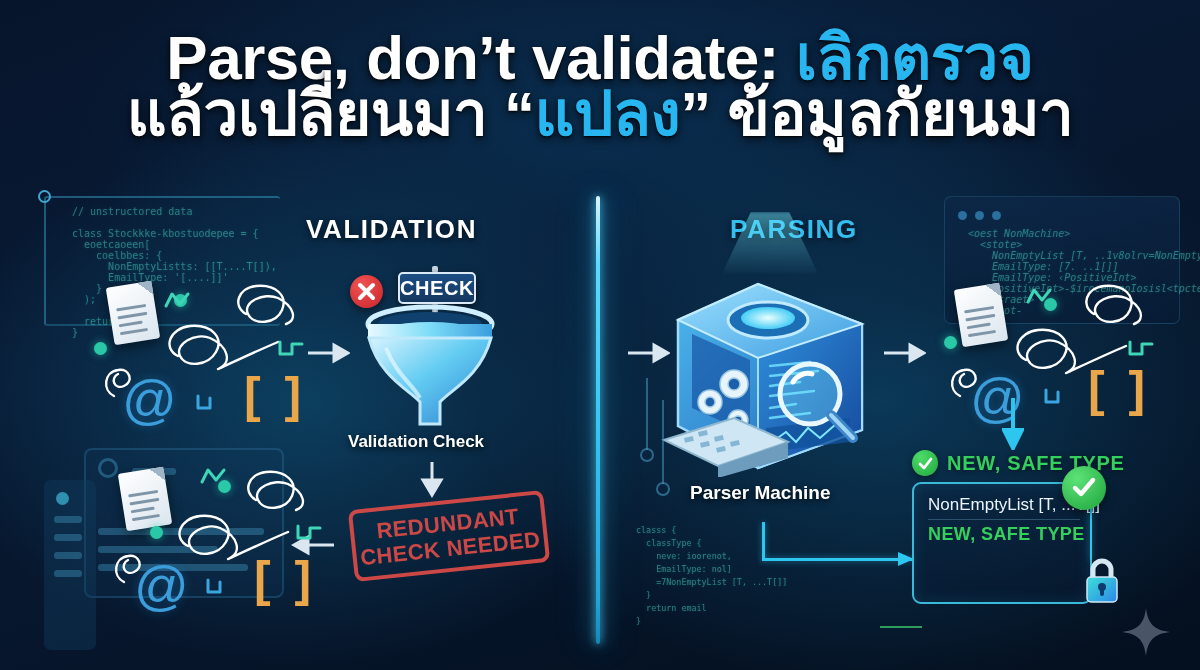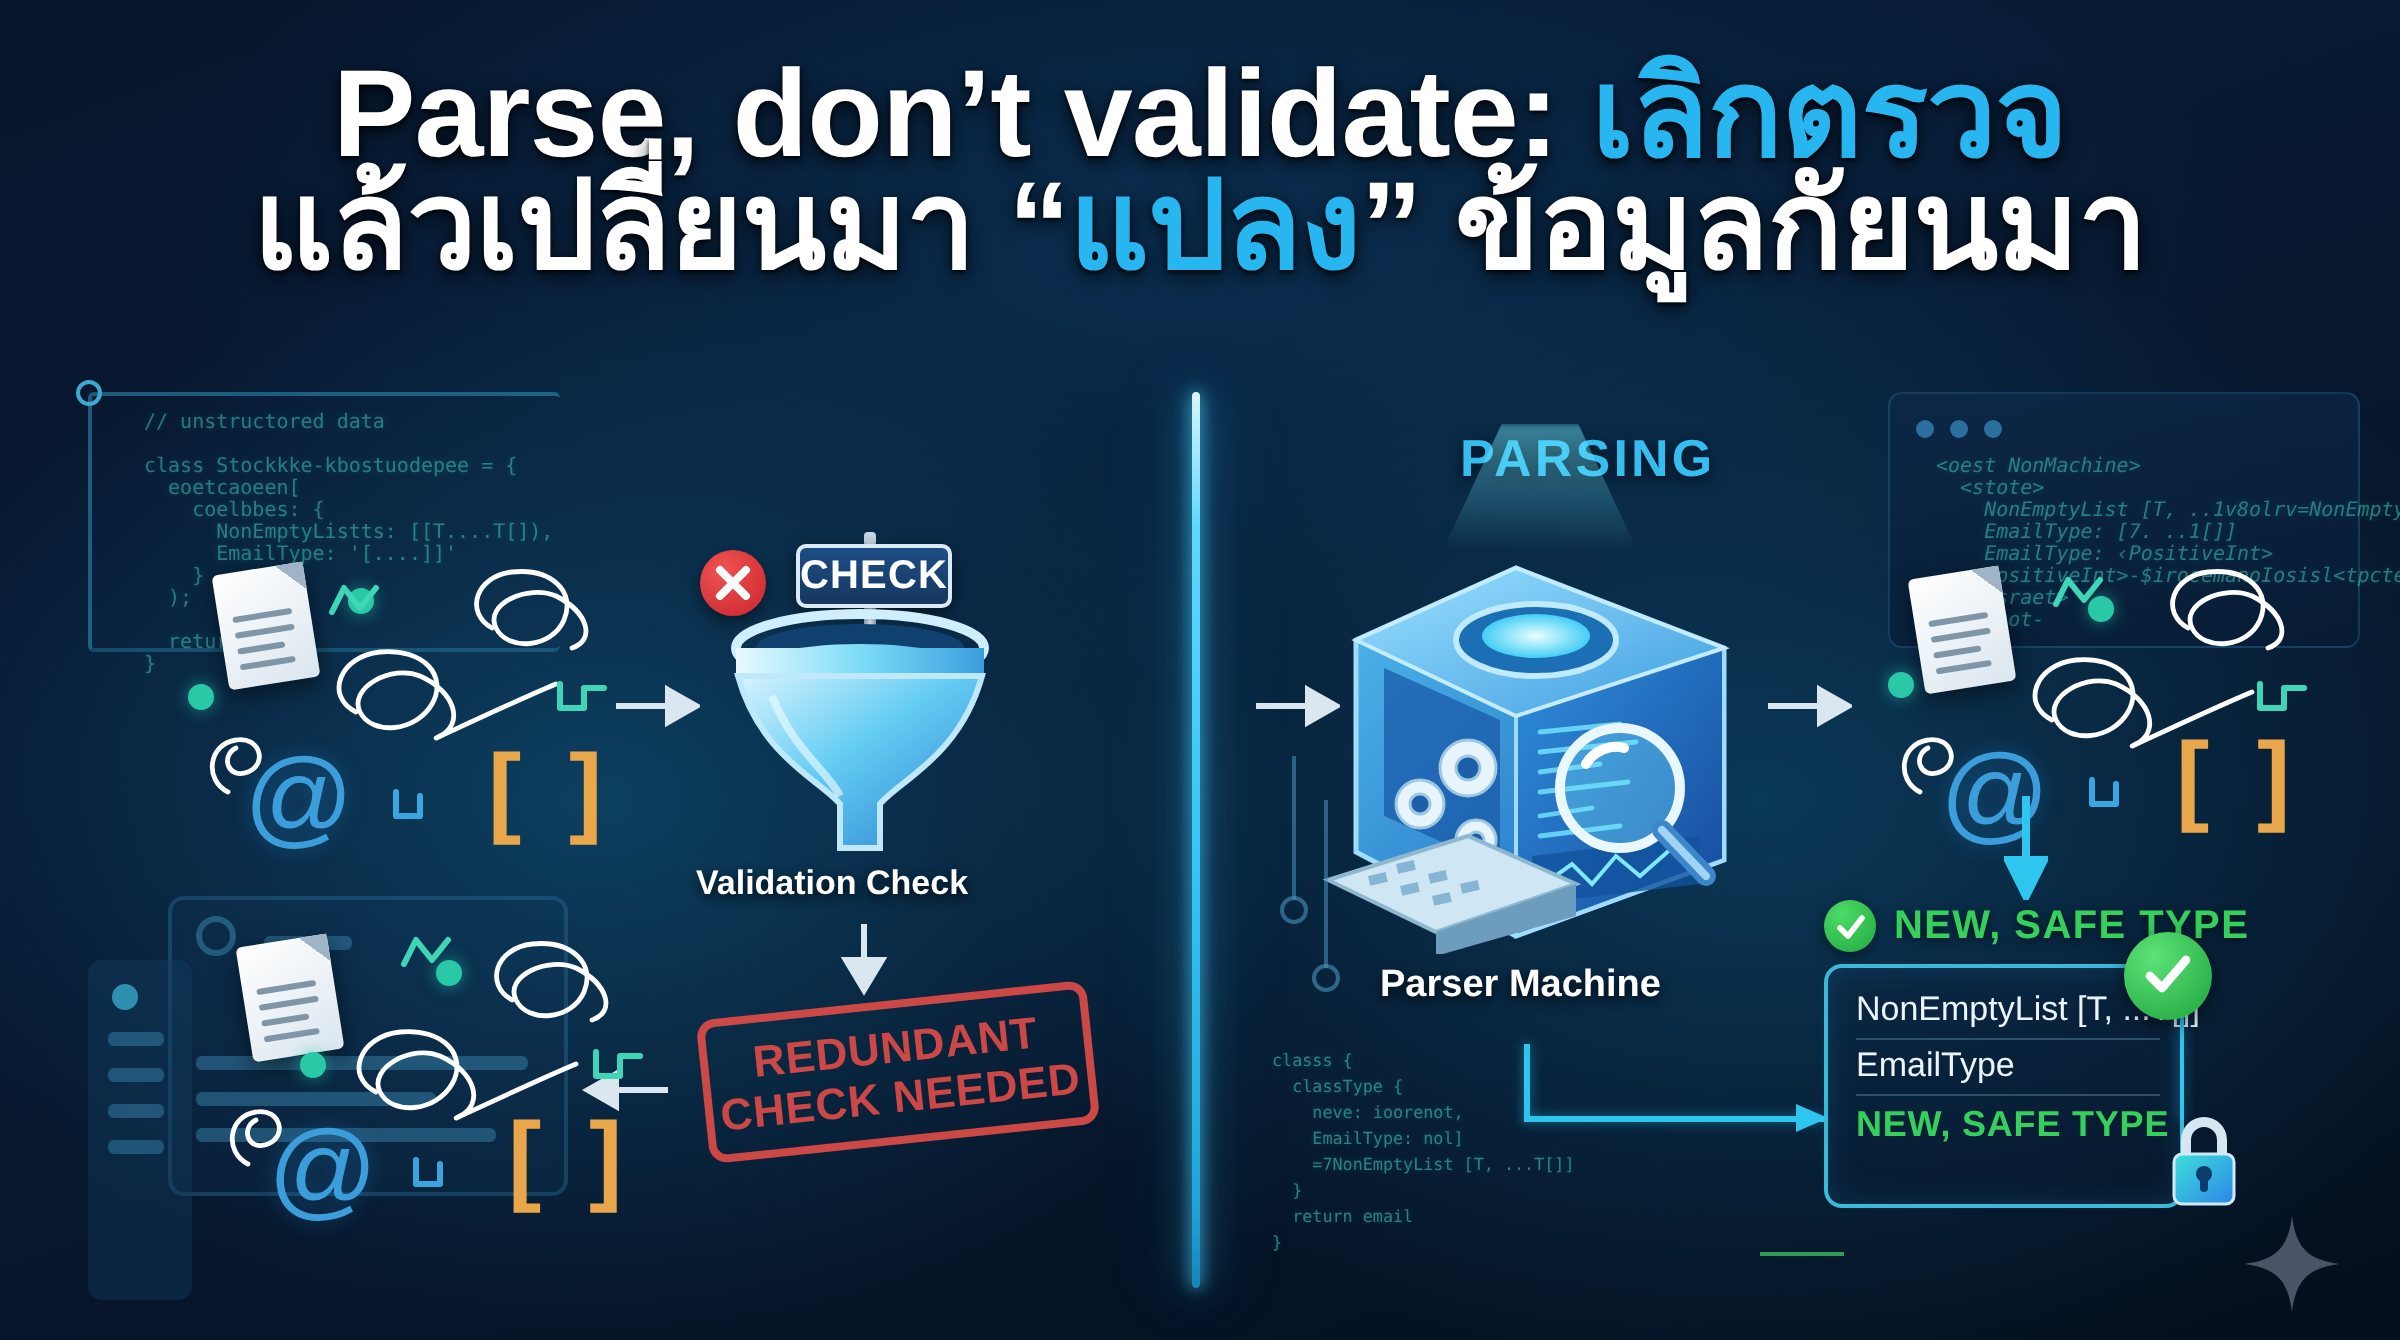--- a/index.html
+++ b/index.html
@@ -226,20 +226,21 @@
 
   <div id="codeBottom" class="abs codePanel" style="font-size:8.4px;line-height:13px;opacity:.55;">classs {
   classType {
     neve: ioorenot,
     EmailType: nol]
     =7NonEmptyList [T, ...T[]]
   }
   return email
 }</div>
 
+  <div id="validationHead" class="abs secHead">VALIDATION</div>
   <div id="parsingHead" class="abs secHead">PARSING</div>
 
   <div class="abs" style="left:100px;top:280px;width:230px;height:150px;">
     <div class="abs doc" style="left:10px;top:4px;">
       <div class="docline" style="top:22px;width:30px;"></div>
       <div class="docline" style="top:30px;width:30px;"></div>
       <div class="docline" style="top:38px;width:24px;"></div>
       <div class="docline" style="top:46px;width:28px;"></div>
     </div>
     <svg class="abs" style="left:58px;top:28px;" width="130" height="80">
@@ -477,21 +478,20 @@
     <span class="greenCheck">
       <svg width="15" height="15">
           <path d="M2,8 L6,12 L13,3" stroke="#fff" stroke-width="2.8" fill="none" stroke-linecap="round" stroke-linejoin="round"></path>
         </svg>
     </span>
     <span id="safeHeadTxt">NEW, SAFE TYPE</span>
   </div>
 
   <div id="typeBox" class="abs">
     <div class="typeRow">NonEmptyList [T, ...T[]]</div>
-    <div class="typeRow">EmailType</div>
     <div id="typeFooter">NEW, SAFE TYPE</div>
   </div>
 
   <div id="bigCheck" class="abs">
     <svg width="26" height="26">
         <path d="M4,13 L10,19 L22,5" stroke="#fff" stroke-width="4.4" fill="none" stroke-linecap="round" stroke-linejoin="round"></path>
       </svg>
   </div>
 
   <svg id="lock" class="abs" viewBox="0 0 40 46">

